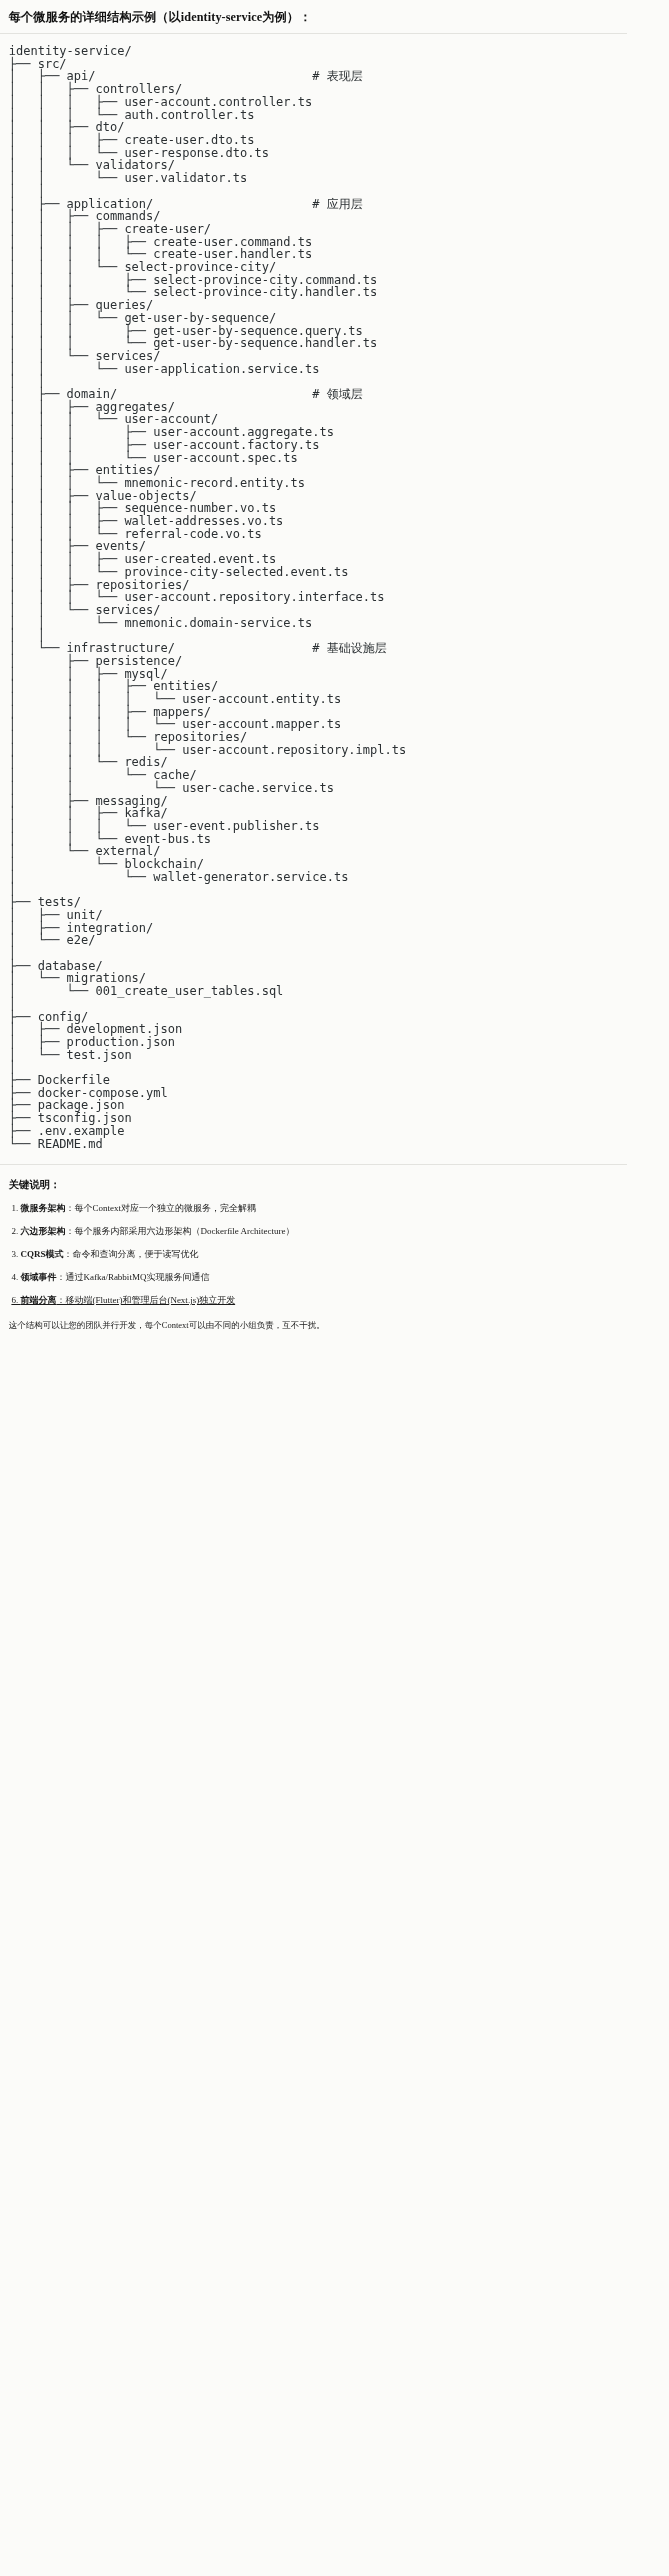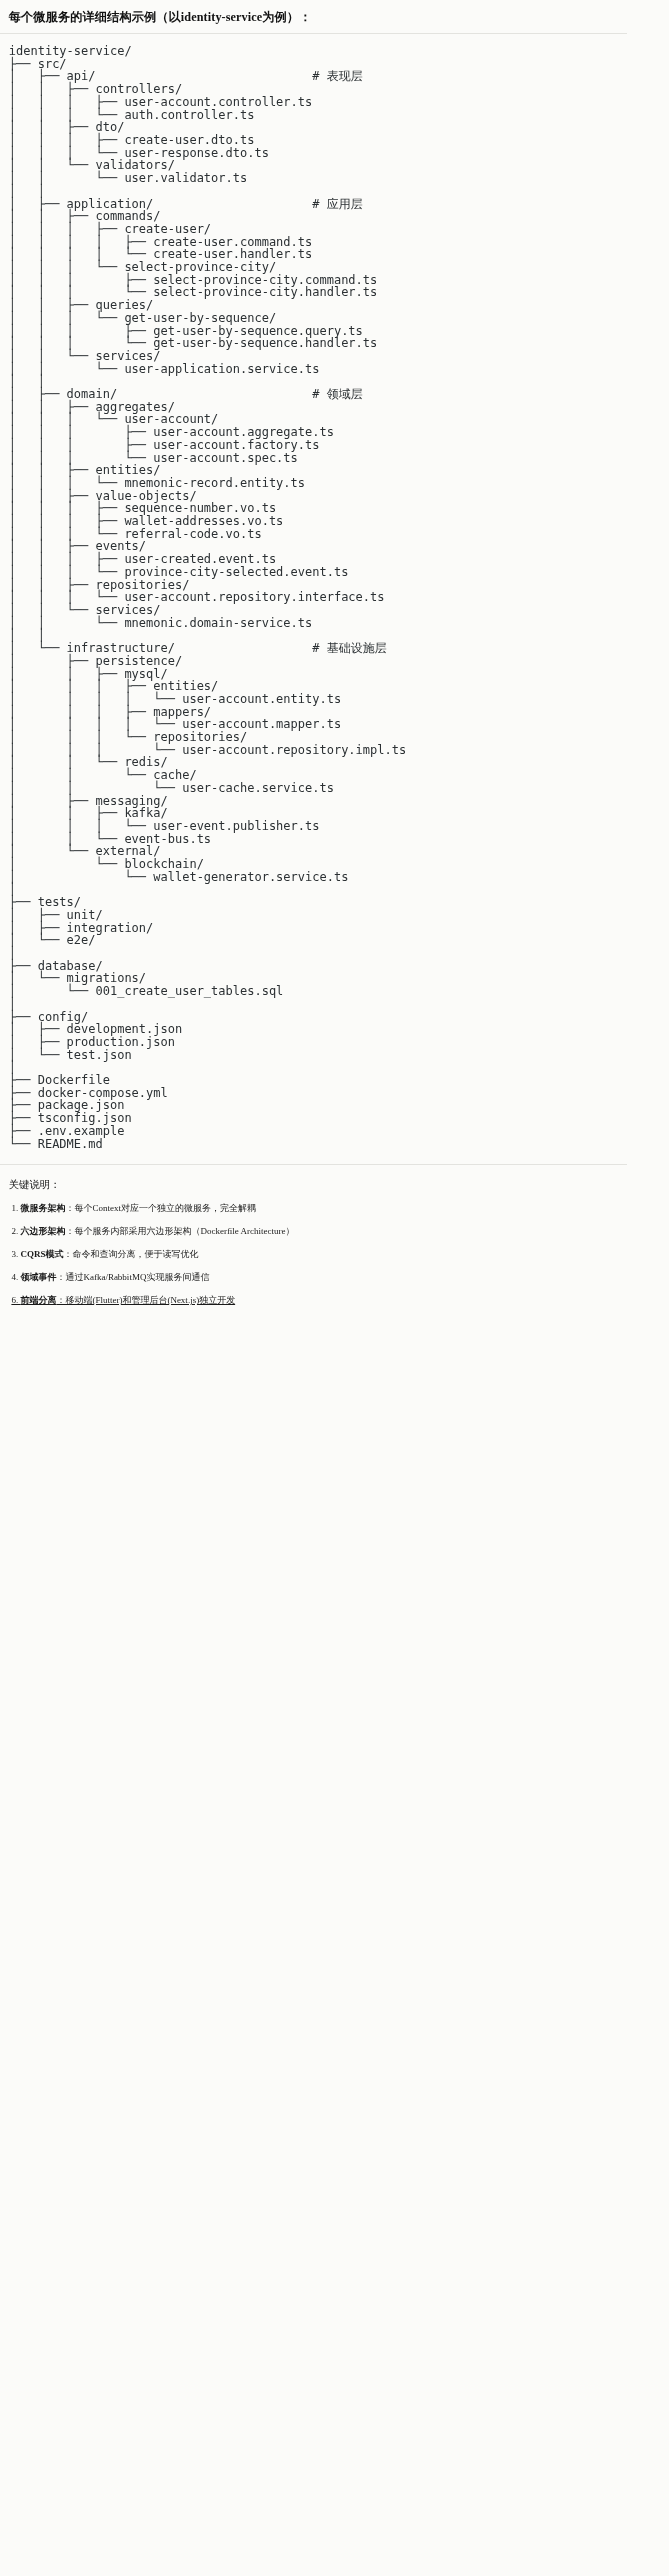--- a/index.html
+++ b/index.html
@@ -55,21 +55,21 @@
   }
 
   
   .notes {
     padding: 12.5px 8.8px 11.3px 8.8px;
     background: #fbfbf9;
   }
   .notes h2 {
     margin: 0 0 11.3px 0;
     font-family: "Liberation Serif", serif;
-    font-weight: normal;
+    font-weight: bold;
     font-size: 10.3px;
     line-height: 1.3;
     color: #111111;
   }
   ol.note-list {
     margin: 0 0 8.8px 0;
     padding: 0 0 0 12.5px;
     font-family: "Liberation Serif", serif;
     font-size: 9px;
     line-height: 1.45;
@@ -191,16 +191,17 @@
 
   <section class="notes">
     <h2>关键说明：</h2>
     <ol class="note-list" style="list-style:none;padding-left:1.3px;">
         <li><span>1. </span><b>微服务架构</b><span>：每个Context对应一个独立的微服务，完全解耦</span></li>
         <li><span>2. </span><b>六边形架构</b><span>：每个服务内部采用六边形架构（Dockerfile Architecture）</span></li>
         <li><span>3. </span><b>CQRS模式</b><span>：命令和查询分离，便于读写优化</span></li>
         <li><span>4. </span><b>领域事件</b><span>：通过Kafka/RabbitMQ实现服务间通信</span></li>
         <li><span>6. </span><b>前端分离</b><span>：移动端(Flutter)和管理后台(Next.js)独立开发</span></li>
       </ol>
+    <p class="closing">这个结构可以让您的团队并行开发，每个Context可以由不同的小组负责，互不干扰。</p>
   </section>
 
 </div>
 
 
 </body></html>

